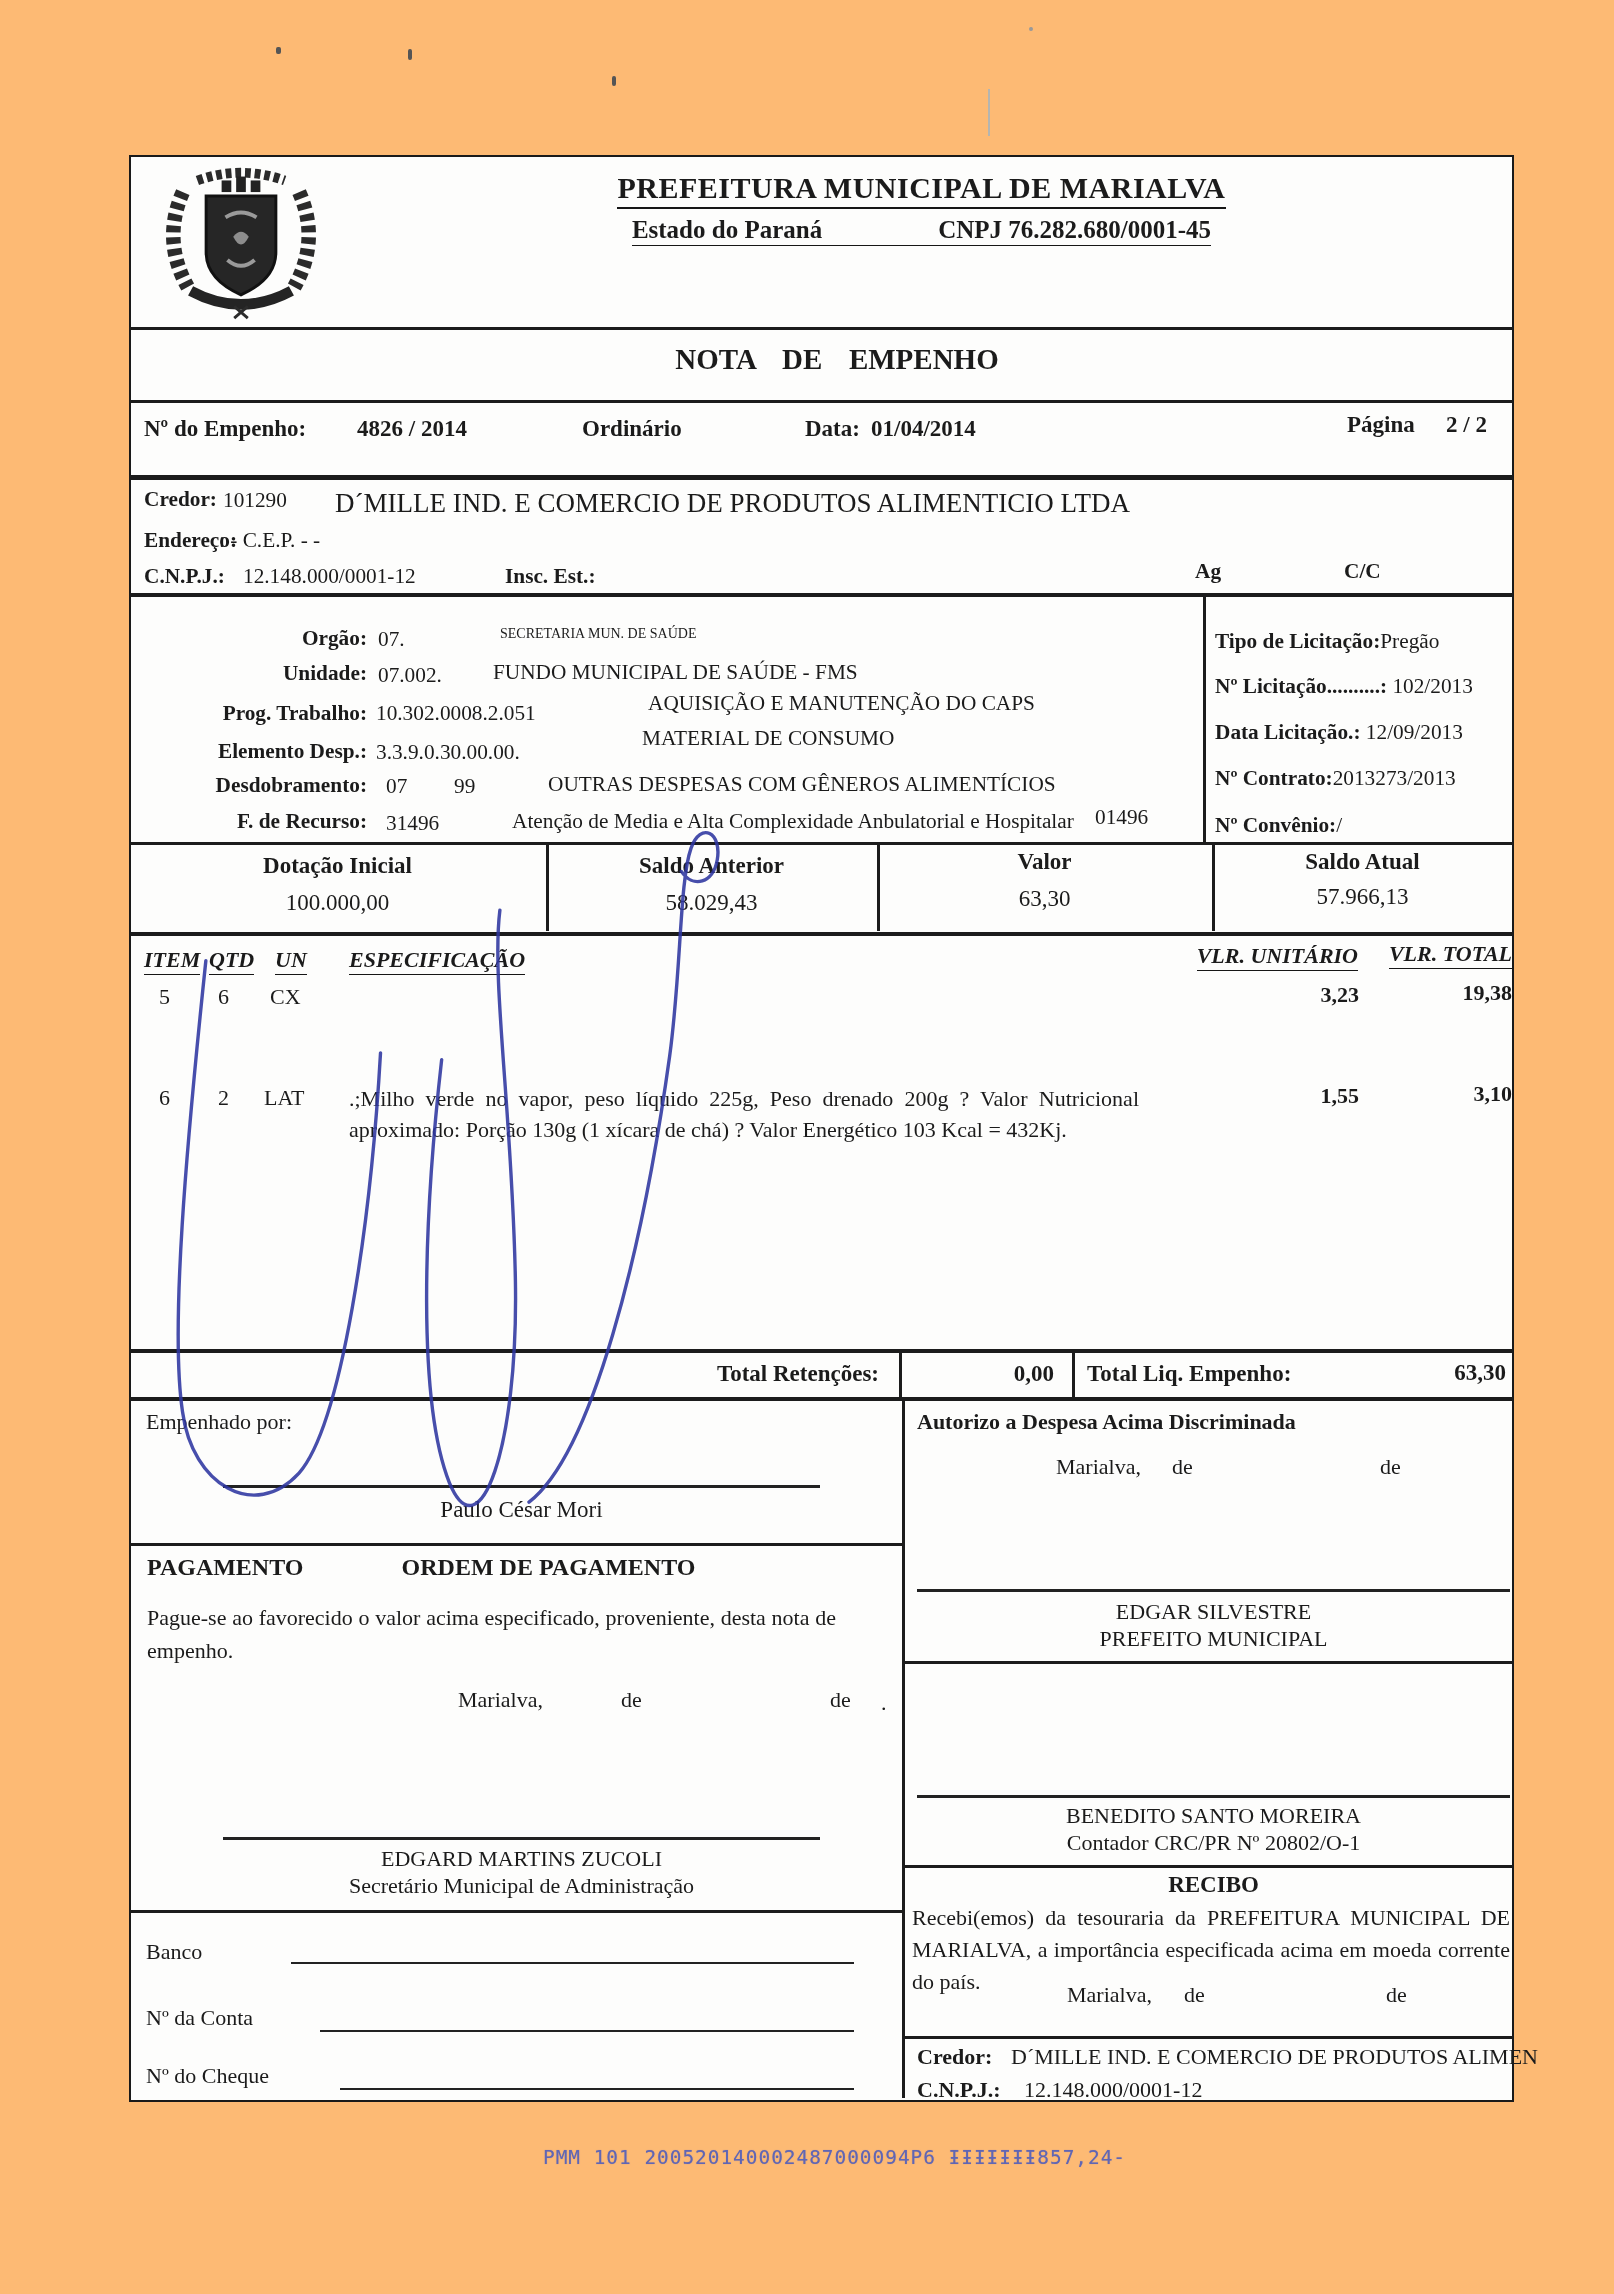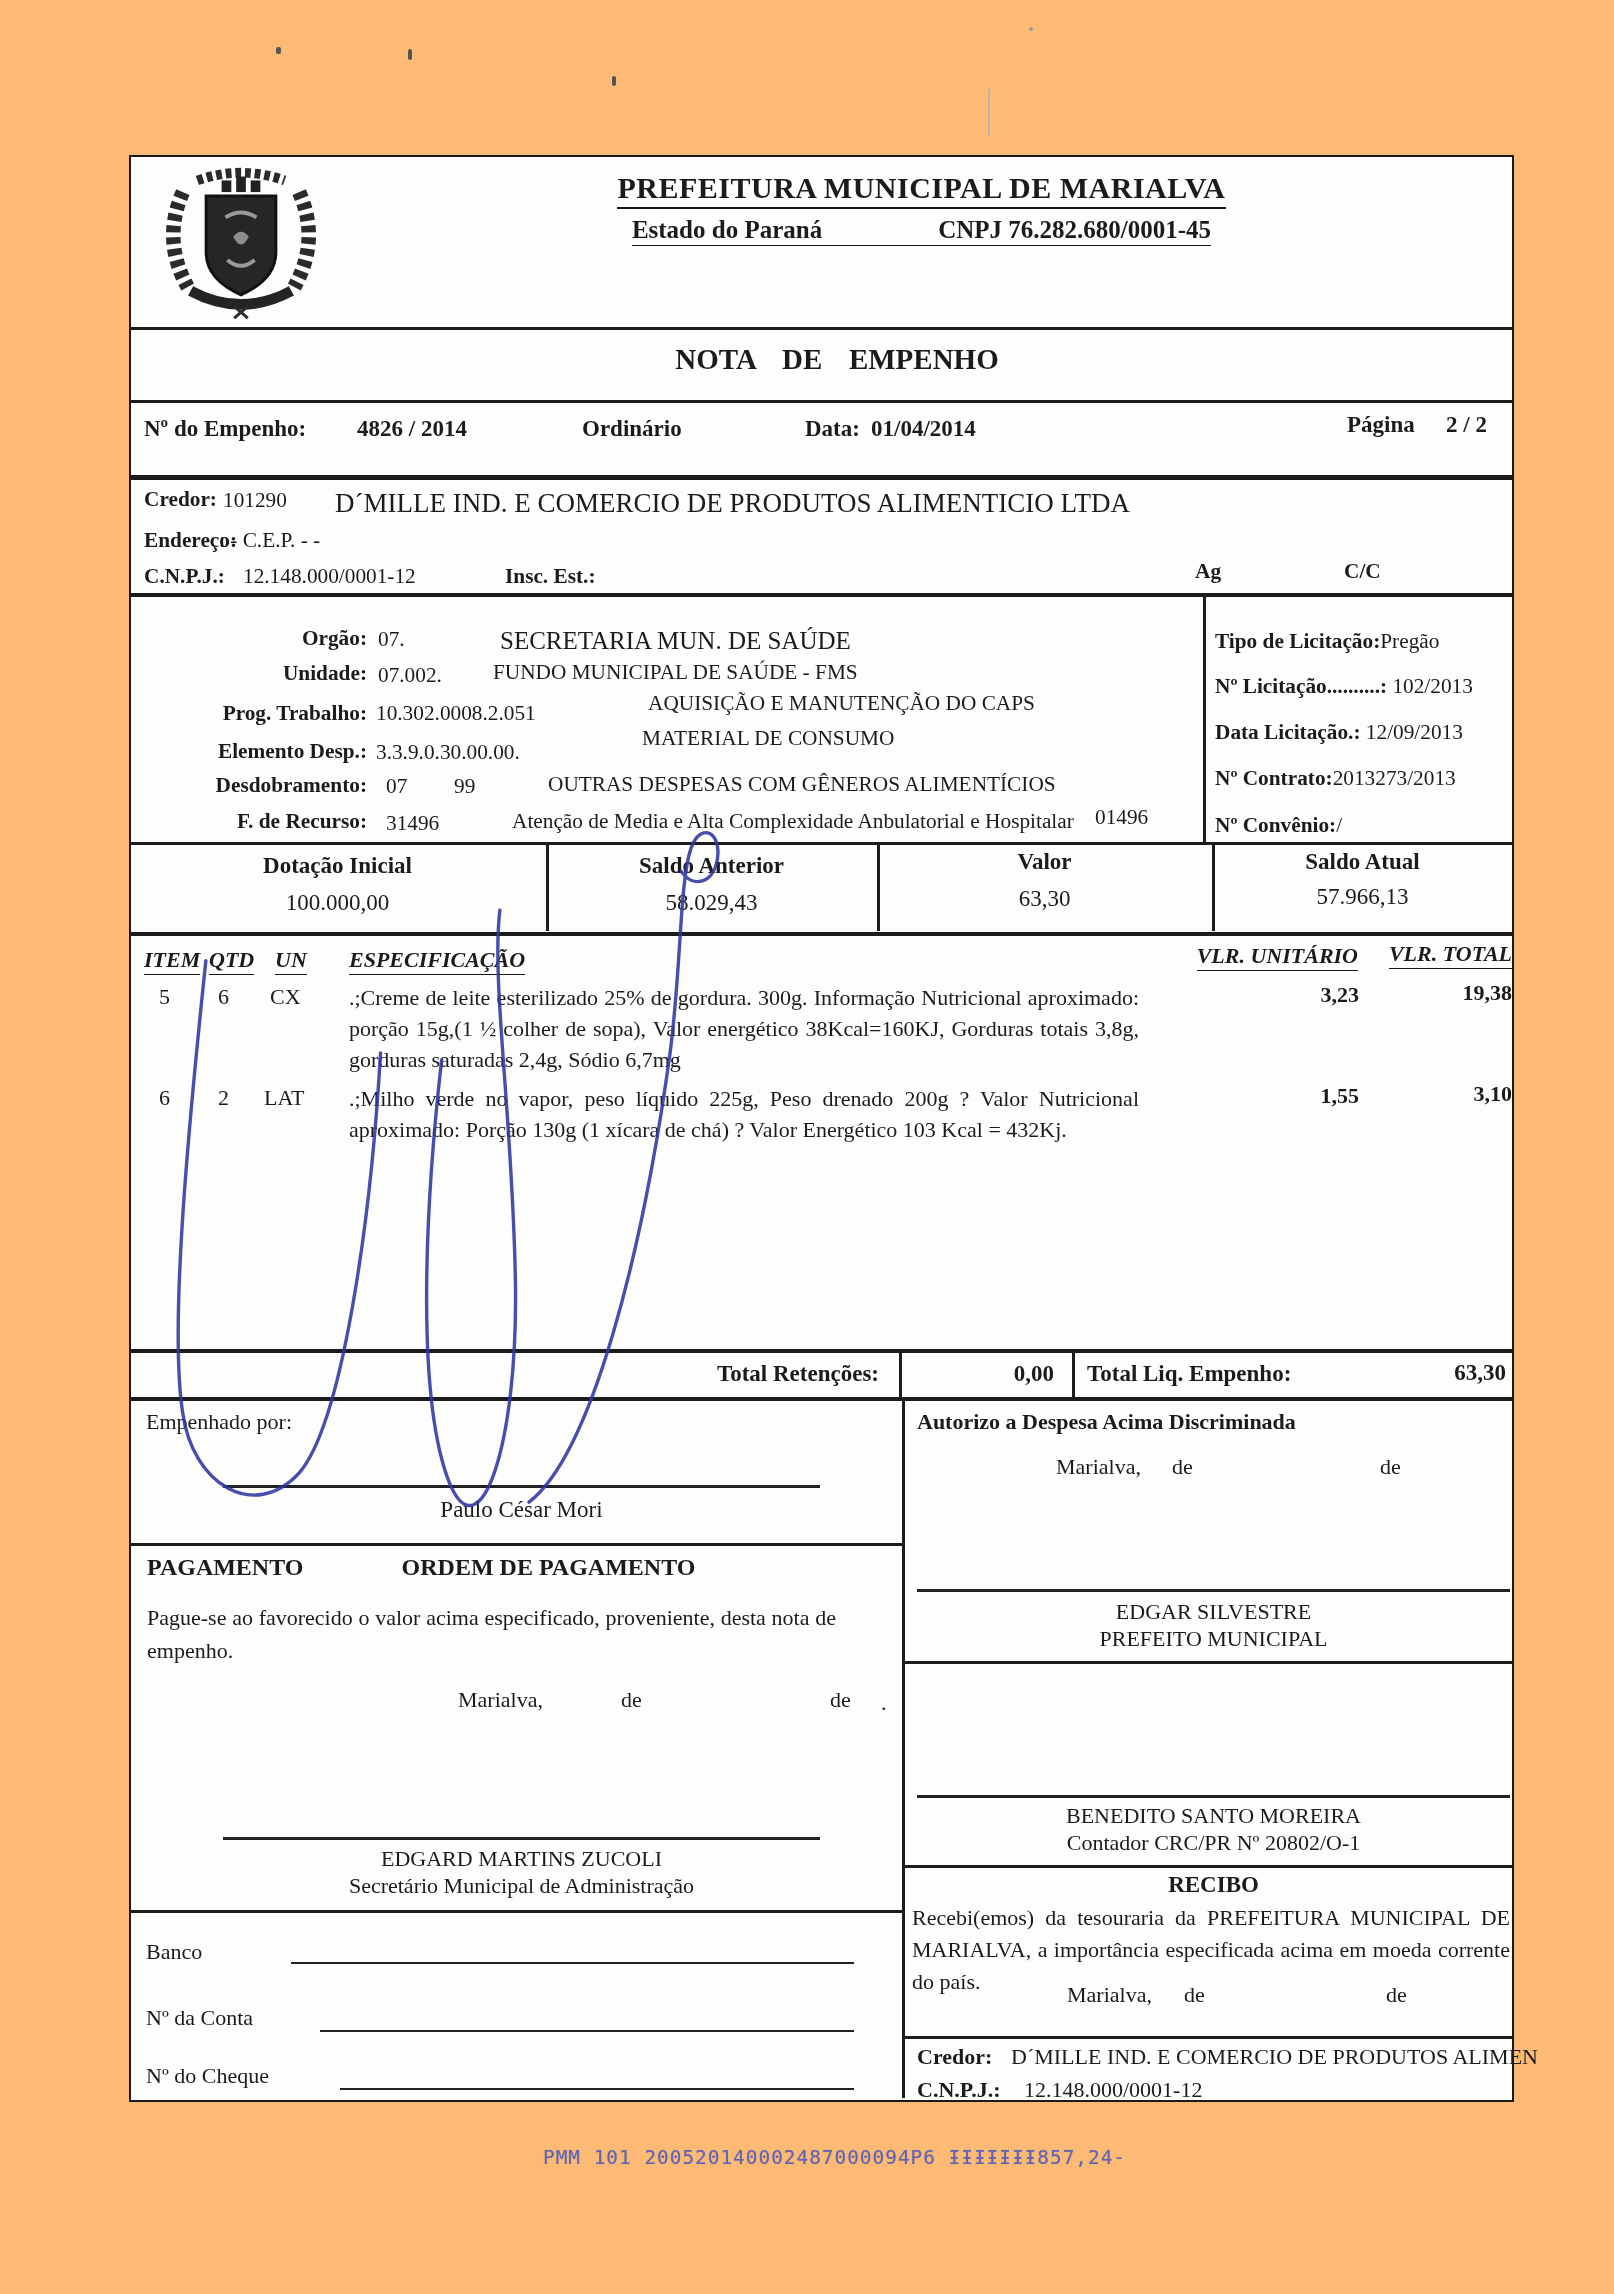--- a/index.html
+++ b/index.html
@@ -98,21 +98,21 @@
   <div class="t b" style="left:144px;top:528px;font-size:21.3px;">Endereço:</div>
   <div class="t" style="left:219px;top:528px;font-size:21.3px;">:  -  C.E.P.  -   -</div>
   <div class="t b" style="left:144px;top:564px;font-size:21.3px;">C.N.P.J.:</div>
   <div class="t" style="left:243px;top:564px;font-size:21.3px;">12.148.000/0001-12</div>
   <div class="t b" style="left:505px;top:564px;font-size:21.3px;">Insc. Est.:</div>
   <div class="t b" style="left:1195px;top:559px;font-size:21.3px;">Ag</div>
   <div class="t b" style="left:1344px;top:559px;font-size:21.3px;">C/C</div>
 
   <div class="t b r" style="left:134px;top:626px;width:233px;font-size:21.3px;">Orgão:</div>
   <div class="t" style="left:378px;top:627px;font-size:21.3px;">07.</div>
-  <div class="t" style="left:500px;top:626px;font-size:25px;">SECRETARIA MUN. DE SAÚDE</div>
+  <div class="t" style="left:500px;top:626px;font-size:14px;">SECRETARIA MUN. DE SAÚDE</div>
 
   <div class="t b r" style="left:134px;top:661px;width:233px;font-size:21.3px;">Unidade:</div>
   <div class="t" style="left:378px;top:663px;font-size:21.3px;">07.002.</div>
   <div class="t" style="left:493px;top:660px;font-size:21.3px;">FUNDO MUNICIPAL DE SAÚDE - FMS</div>
 
   <div class="t b r" style="left:134px;top:701px;width:233px;font-size:21.3px;">Prog. Trabalho:</div>
   <div class="t" style="left:376px;top:701px;font-size:21.3px;">10.302.0008.2.051</div>
   <div class="t" style="left:648px;top:691px;font-size:21.3px;">AQUISIÇÃO E MANUTENÇÃO DO CAPS</div>
 
   <div class="t b r" style="left:134px;top:739px;width:233px;font-size:21.3px;">Elemento Desp.:</div>
@@ -147,21 +147,20 @@
   <div class="t b i" style="left:144px;top:947px;font-size:22px;"><span class="u2">ITEM</span></div>
   <div class="t b i" style="left:209px;top:947px;font-size:22px;"><span class="u2">QTD</span></div>
   <div class="t b i" style="left:275px;top:947px;font-size:22px;"><span class="u2">UN</span></div>
   <div class="t b i" style="left:349px;top:947px;font-size:22px;"><span class="u2">ESPECIFICAÇÃO</span></div>
   <div class="t b i r" style="left:1174px;top:943px;width:184px;"><span class="u2" style="font-size:22px;">VLR. UNITÁRIO</span></div>
   <div class="t b i r" style="left:1378px;top:941px;width:134px;"><span class="u2" style="font-size:22px;">VLR. TOTAL</span></div>
 
   <div class="t r" style="left:136px;top:984px;width:34px;font-size:22px;">5</div>
   <div class="t c" style="left:204px;top:984px;width:39px;font-size:22px;">6</div>
   <div class="t" style="left:270px;top:984px;font-size:22px;">CX</div>
-  <div class="t j" style="left:349px;top:982px;width:790px;font-size:22px;line-height:31px;">.;Creme de leite esterilizado 25% de gordura. 300g. Informação Nutricional aproximado: porção 15g,(1 ½ colher de sopa), Valor energético 38Kcal=160KJ, Gorduras totais 3,8g, gorduras saturadas 2,4g, Sódio 6,7mg</div>
   <div class="t b r" style="left:1223px;top:982px;width:136px;font-size:22px;">3,23</div>
   <div class="t b r" style="left:1378px;top:980px;width:134px;font-size:22px;">19,38</div>
 
   <div class="t r" style="left:136px;top:1085px;width:34px;font-size:22px;">6</div>
   <div class="t c" style="left:204px;top:1085px;width:39px;font-size:22px;">2</div>
   <div class="t" style="left:264px;top:1085px;font-size:22px;">LAT</div>
   <div class="t j" style="left:349px;top:1083px;width:790px;font-size:22px;line-height:31px;">.;Milho verde no vapor, peso líquido 225g, Peso drenado 200g ? Valor Nutricional aproximado: Porção 130g (1 xícara de chá) ? Valor Energético 103 Kcal = 432Kj.</div>
   <div class="t b r" style="left:1223px;top:1083px;width:136px;font-size:22px;">1,55</div>
   <div class="t b r" style="left:1378px;top:1081px;width:134px;font-size:22px;">3,10</div>
 

